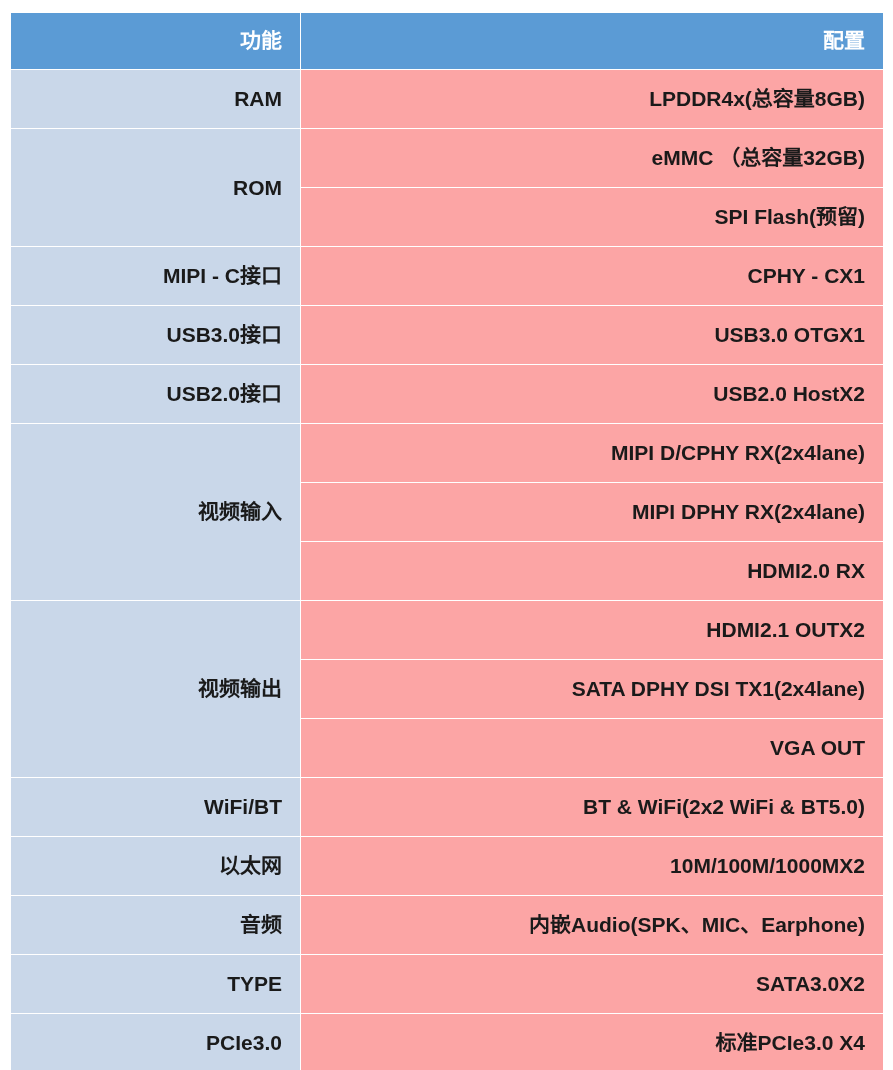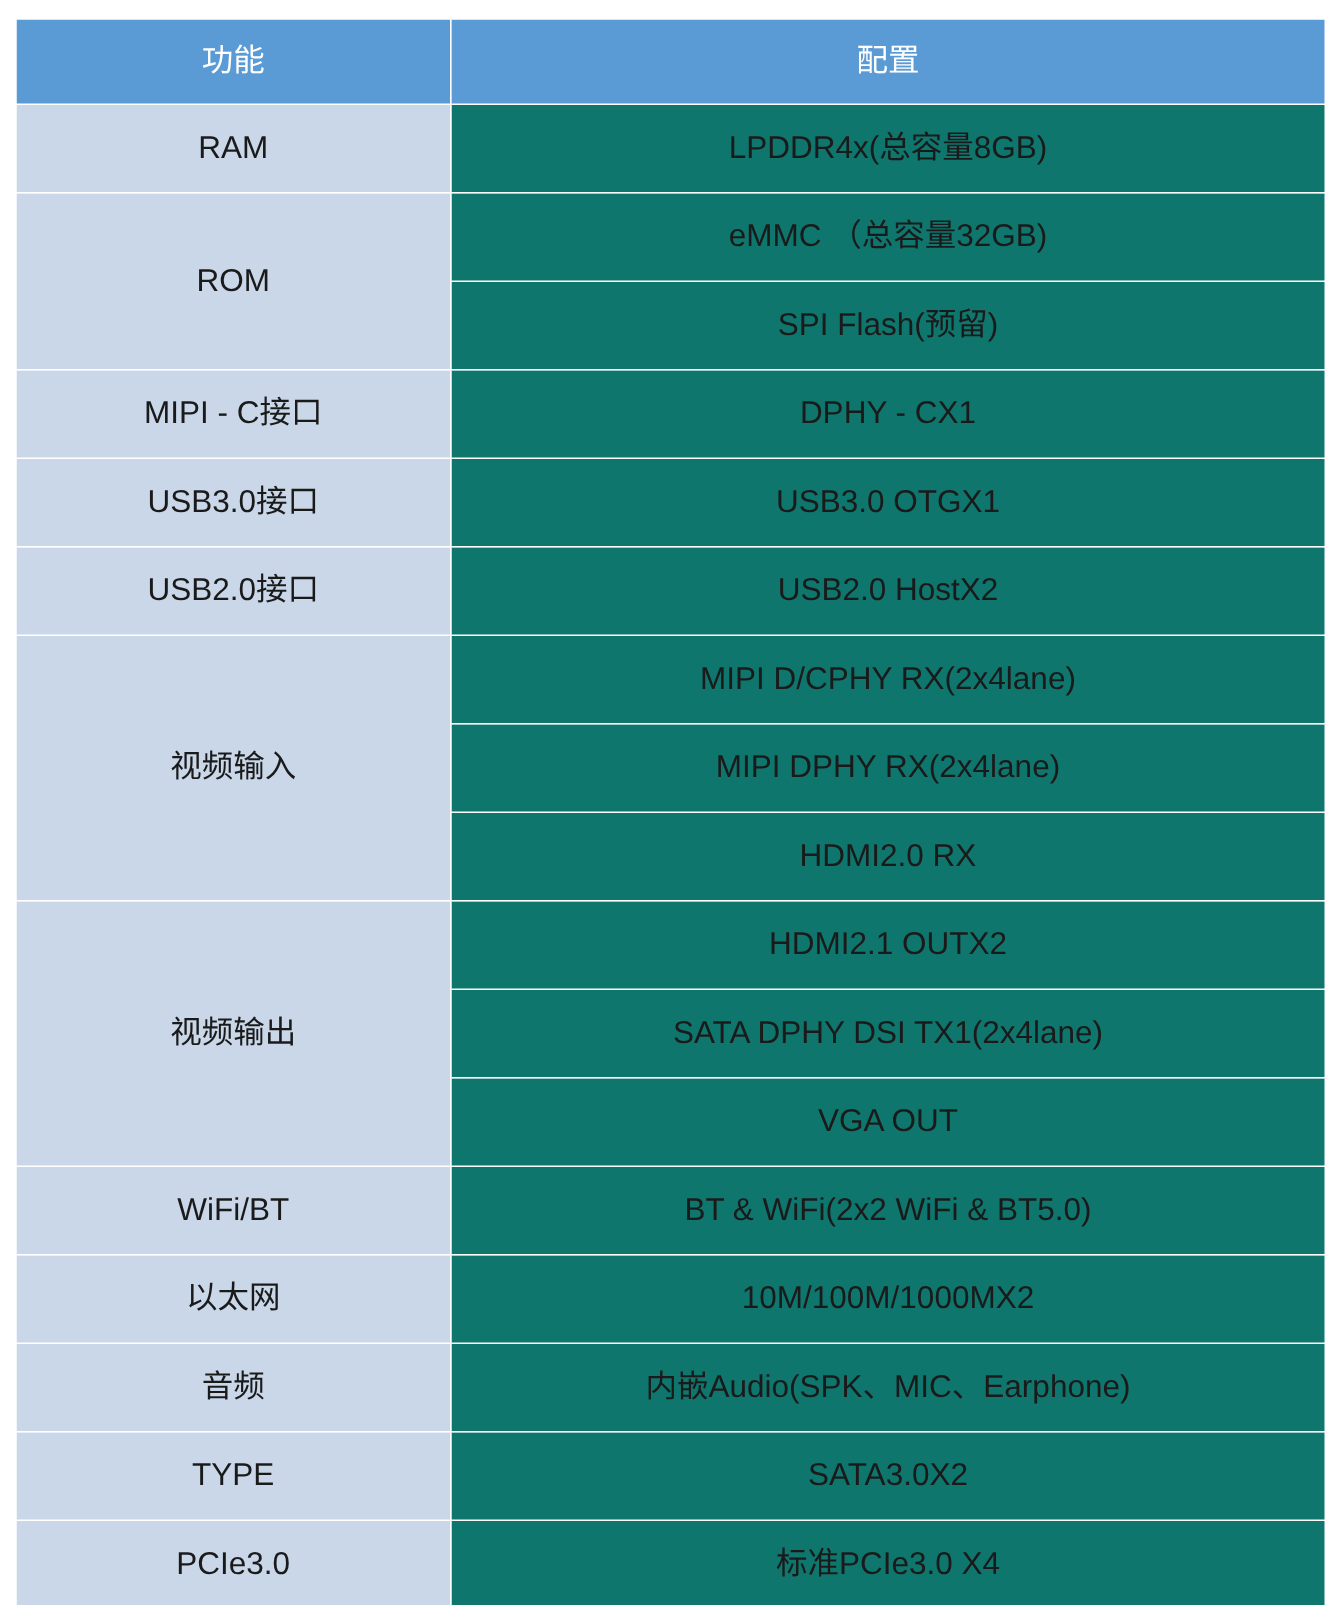--- a/index.html
+++ b/index.html
@@ -19,41 +19,41 @@
     border-collapse: collapse;
     table-layout: fixed;
   }
   .spec-table col.col-feature { width: 290px; }
   .spec-table col.col-config  { width: 583px; }
 
   .spec-table th,
   .spec-table td {
     border: 1px solid #ffffff;
     padding: 0 18px;
-    text-align: center;
+    text-align: right;
     vertical-align: middle;
-    font-weight: normal;
+    font-weight: bold;
     font-size: 21px;
     line-height: 1.3;
   }
 
   thead th {
     background: #5b9bd5;
     color: #ffffff;
     font-weight: bold;
     font-size: 23px;
     height: 56px;
   }
 
   td.feature {
     background: #c9d7e9;
     height: 58px;
   }
   td.config {
-    background: #0f766e;
+    background: #fca5a5;
     height: 58px;
   }
 </style>
 </head>
 <body>
 
 <table class="spec-table">
   <colgroup>
     <col class="col-feature">
     <col class="col-config">
@@ -71,21 +71,21 @@
       </tr>
       <tr>
         <td class="feature" rowspan="2">ROM</td>
         <td class="config">eMMC （总容量32GB)</td>
       </tr>
       <tr>
         <td class="config">SPI Flash(预留)</td>
       </tr>
       <tr>
         <td class="feature" rowspan="1">MIPI - C接口</td>
-        <td class="config">DPHY - CX1</td>
+        <td class="config">CPHY - CX1</td>
       </tr>
       <tr>
         <td class="feature" rowspan="1">USB3.0接口</td>
         <td class="config">USB3.0 OTGX1</td>
       </tr>
       <tr>
         <td class="feature" rowspan="1">USB2.0接口</td>
         <td class="config">USB2.0 HostX2</td>
       </tr>
       <tr>

